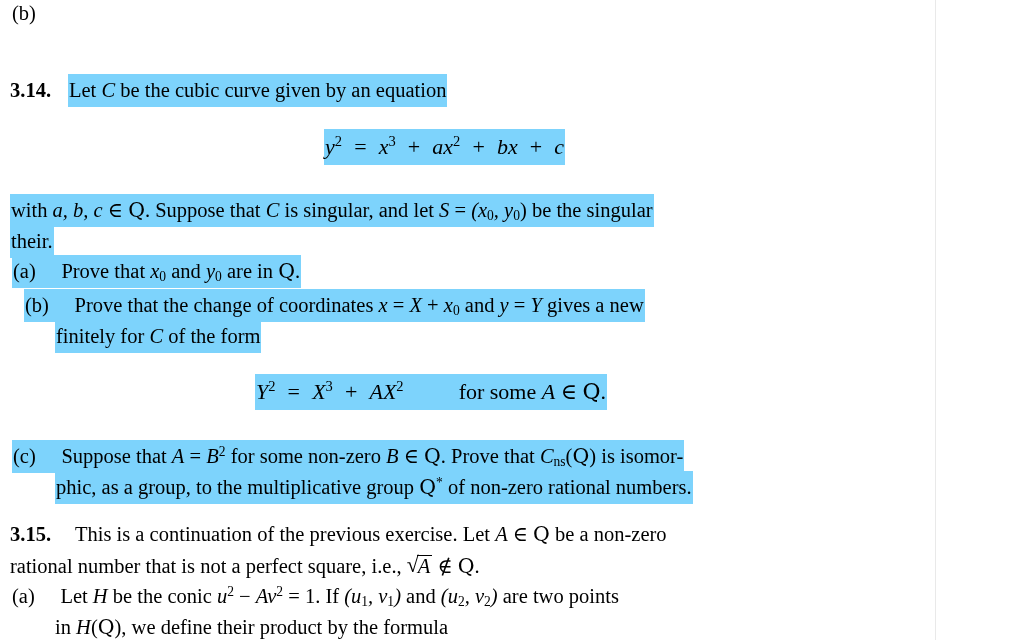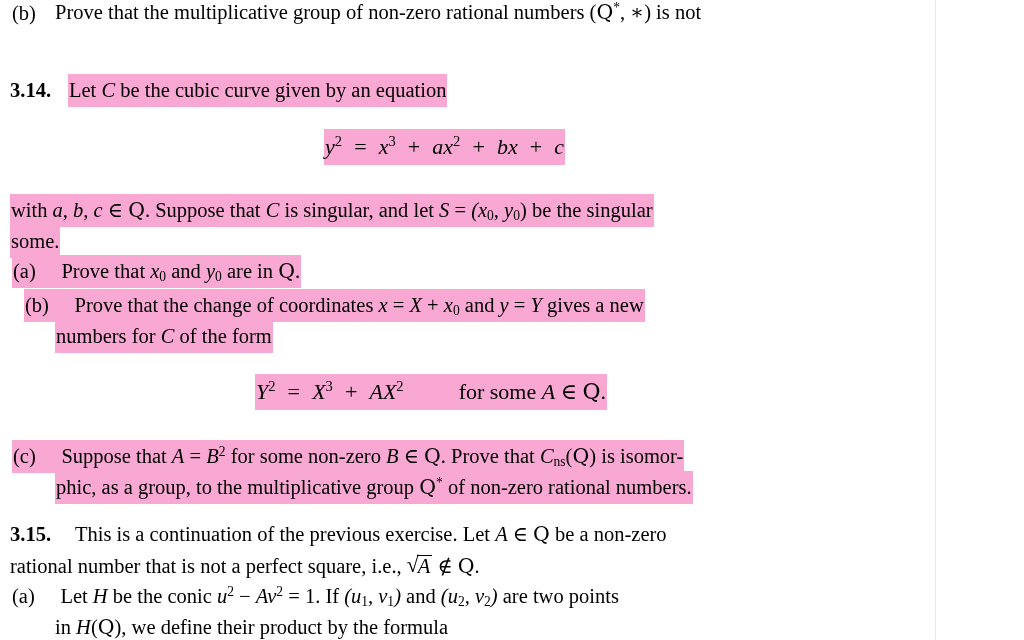--- a/index.html
+++ b/index.html
@@ -45,21 +45,21 @@
   
   .line {
     position: absolute;
     white-space: nowrap;
     font-size: 20.5px;
     line-height: 1;
   }
 
   
   .hl {
-    background: #f9a8d4;
+    background: #7dd3fc;
     padding: 5px 1px 6px 1px;
     box-decoration-break: clone;
     -webkit-box-decoration-break: clone;
   }
 
   .bold { font-weight: bold; }
 
   
   .math {
     font-family: "Liberation Serif", "DejaVu Serif", serif;
@@ -123,53 +123,50 @@
 <body>
 
 <div id="page">
 
   <div class="page-edge-rule"></div>
 
   <div class="doc-body">
 
     <div class="item-label" style="left:12px; top:2px;">(b)</div>
 
-    <div class="line" style="left:55px; top:2px;">
-      <span>Prove that the multiplicative group of non-zero rational numbers (</span><span class="bbq">Q</span><sup class="exn">*</sup><span>, </span><span>∗</span><span>) is not</span>
-    </div>
 
 
     <div class="line bold" style="left:10px; top:80px;">3.14.</div>
 
     <div class="line" style="left:68px; top:80px;">
       <span class="hl"><span>Let </span><span class="math">C</span><span> be the cubic curve given by an equation</span></span>
     </div>
 
     <div class="display-eq" style="left:292px; top:134px;margin-left:32px;">
       <span class="hl"><span class="math">y</span><sup class="exn">2</sup><span class="sp2"></span><span class="mathop">=</span><span class="sp2"></span><span class="math">x</span><sup class="exn">3</sup><span class="sp2"></span><span class="mathop">+</span><span class="sp2"></span><span class="math">a</span><span class="math">x</span><sup class="exn">2</sup><span class="sp2"></span><span class="mathop">+</span><span class="sp2"></span><span class="math">b</span><span class="math">x</span><span class="sp2"></span><span class="mathop">+</span><span class="sp2"></span><span class="math">c</span></span>
     </div>
 
     <div class="line" style="left:10px; top:200px;">
       <span class="hl"><span>with </span><span class="math">a, b, c</span><span> ∈ </span><span class="bbq">Q</span><span>. Suppose that </span><span class="math">C</span><span> is singular, and let </span><span class="math">S</span><span class="mathop"> = </span><span class="math">(x</span><sub class="sb">0</sub><span class="math">, y</span><sub class="sb">0</sub><span>) be the singular</span></span>
     </div>
 
     <div class="line" style="left:10px; top:231px;">
-      <span class="hl">some.</span>
+      <span class="hl">their.</span>
     </div>
 
     <div class="line" style="left:12px; top:261px;">
       <span class="hl"><span>(a)</span><span class="sp3"></span><span>Prove that </span><span class="math">x</span><sub class="sb">0</sub><span> and </span><span class="math">y</span><sub class="sb">0</sub><span> are in </span><span class="bbq">Q</span><span>.</span></span>
     </div>
 
     <div class="line" style="left:12px; top:295px;padding-left:12px;">
       <span class="hl"><span>(b)</span><span class="sp3"></span><span>Prove that the change of coordinates </span><span class="math">x</span><span class="mathop"> = </span><span class="math">X</span><span class="mathop"> + </span><span class="math">x</span><sub class="sb">0</sub><span> and </span><span class="math">y</span><span class="mathop"> = </span><span class="math">Y</span><span> gives a new</span></span>
     </div>
 
     <div class="line" style="left:55px; top:326px;">
-      <span class="hl"><span>numbers for </span><span class="math">C</span><span> of the form</span></span>
+      <span class="hl"><span>finitely for </span><span class="math">C</span><span> of the form</span></span>
     </div>
 
     <div class="display-eq" style="left:255px; top:379px;">
       <span class="hl"><span class="math">Y</span><sup class="exn">2</sup><span class="sp2"></span><span class="mathop">=</span><span class="sp2"></span><span class="math">X</span><sup class="exn">3</sup><span class="sp2"></span><span class="mathop">+</span><span class="sp2"></span><span class="math">A</span><span class="math">X</span><sup class="exn">2</sup><span class="sp3"></span><span class="sp3"></span><span>for some </span><span class="math">A</span><span> ∈ </span><span class="bbq">Q</span><span>.</span></span>
     </div>
 
     <div class="line" style="left:12px; top:446px;">
       <span class="hl"><span>(c)</span><span class="sp3"></span><span>Suppose that </span><span class="math">A</span><span class="mathop"> = </span><span class="math">B</span><sup class="exn">2</sup><span> for some non-zero </span><span class="math">B</span><span> ∈ </span><span class="bbq">Q</span><span>. Prove that </span><span class="math">C</span><sub class="sb">ns</sub><span>(</span><span class="bbq">Q</span><span>) is isomor-</span></span>
     </div>
 

